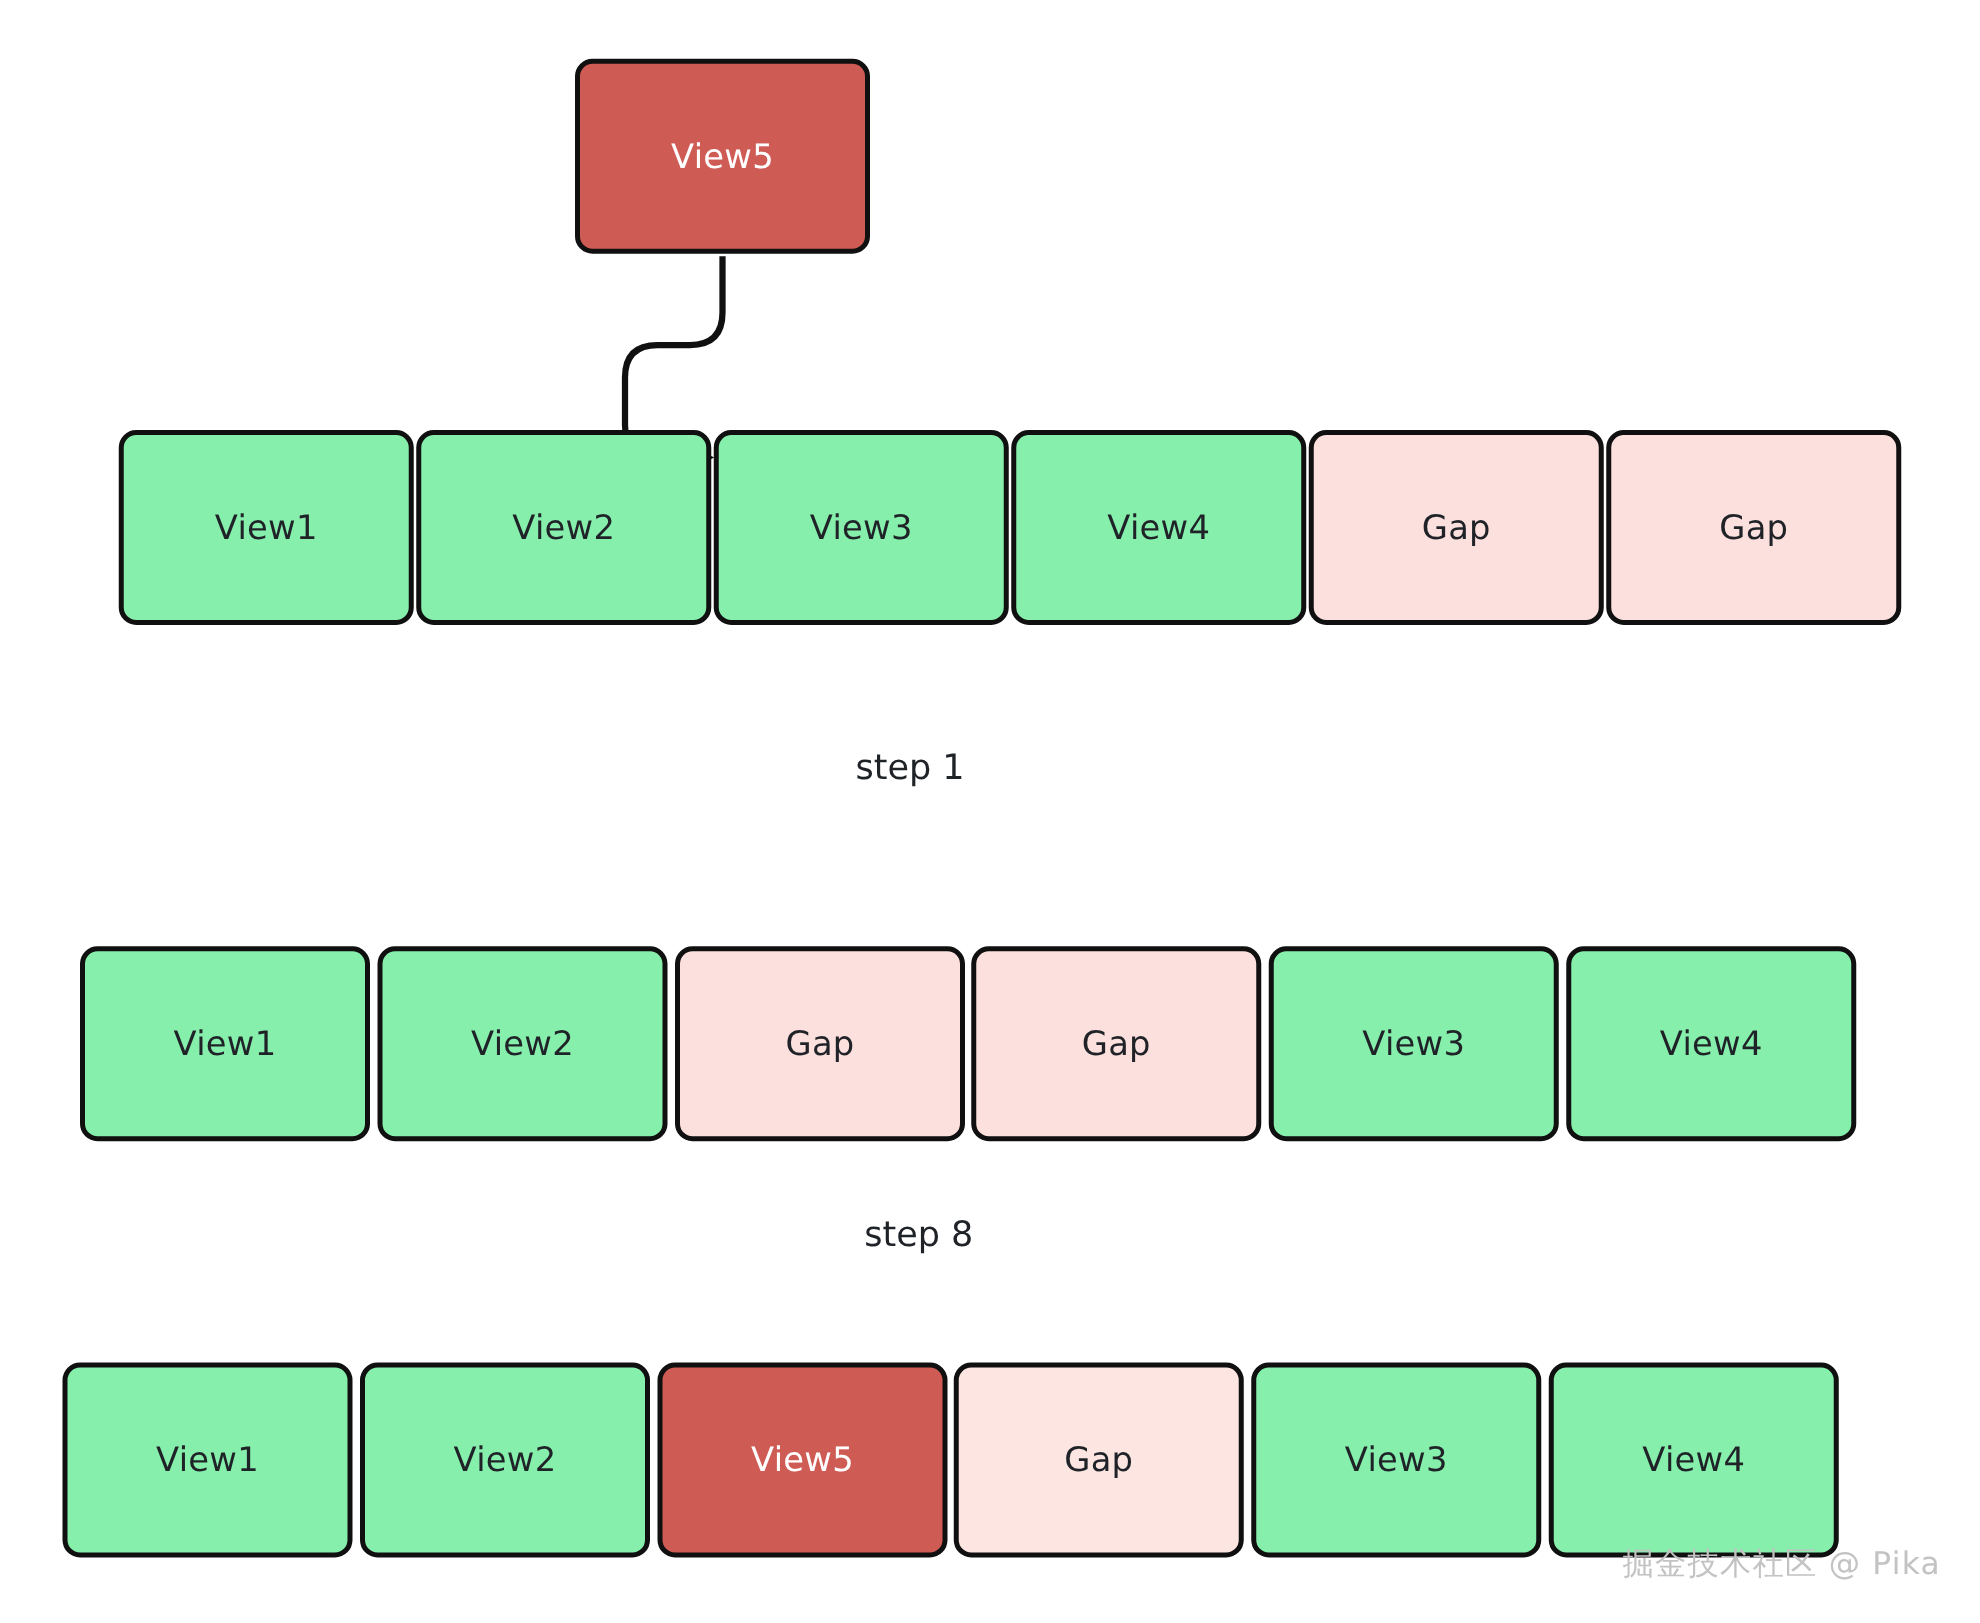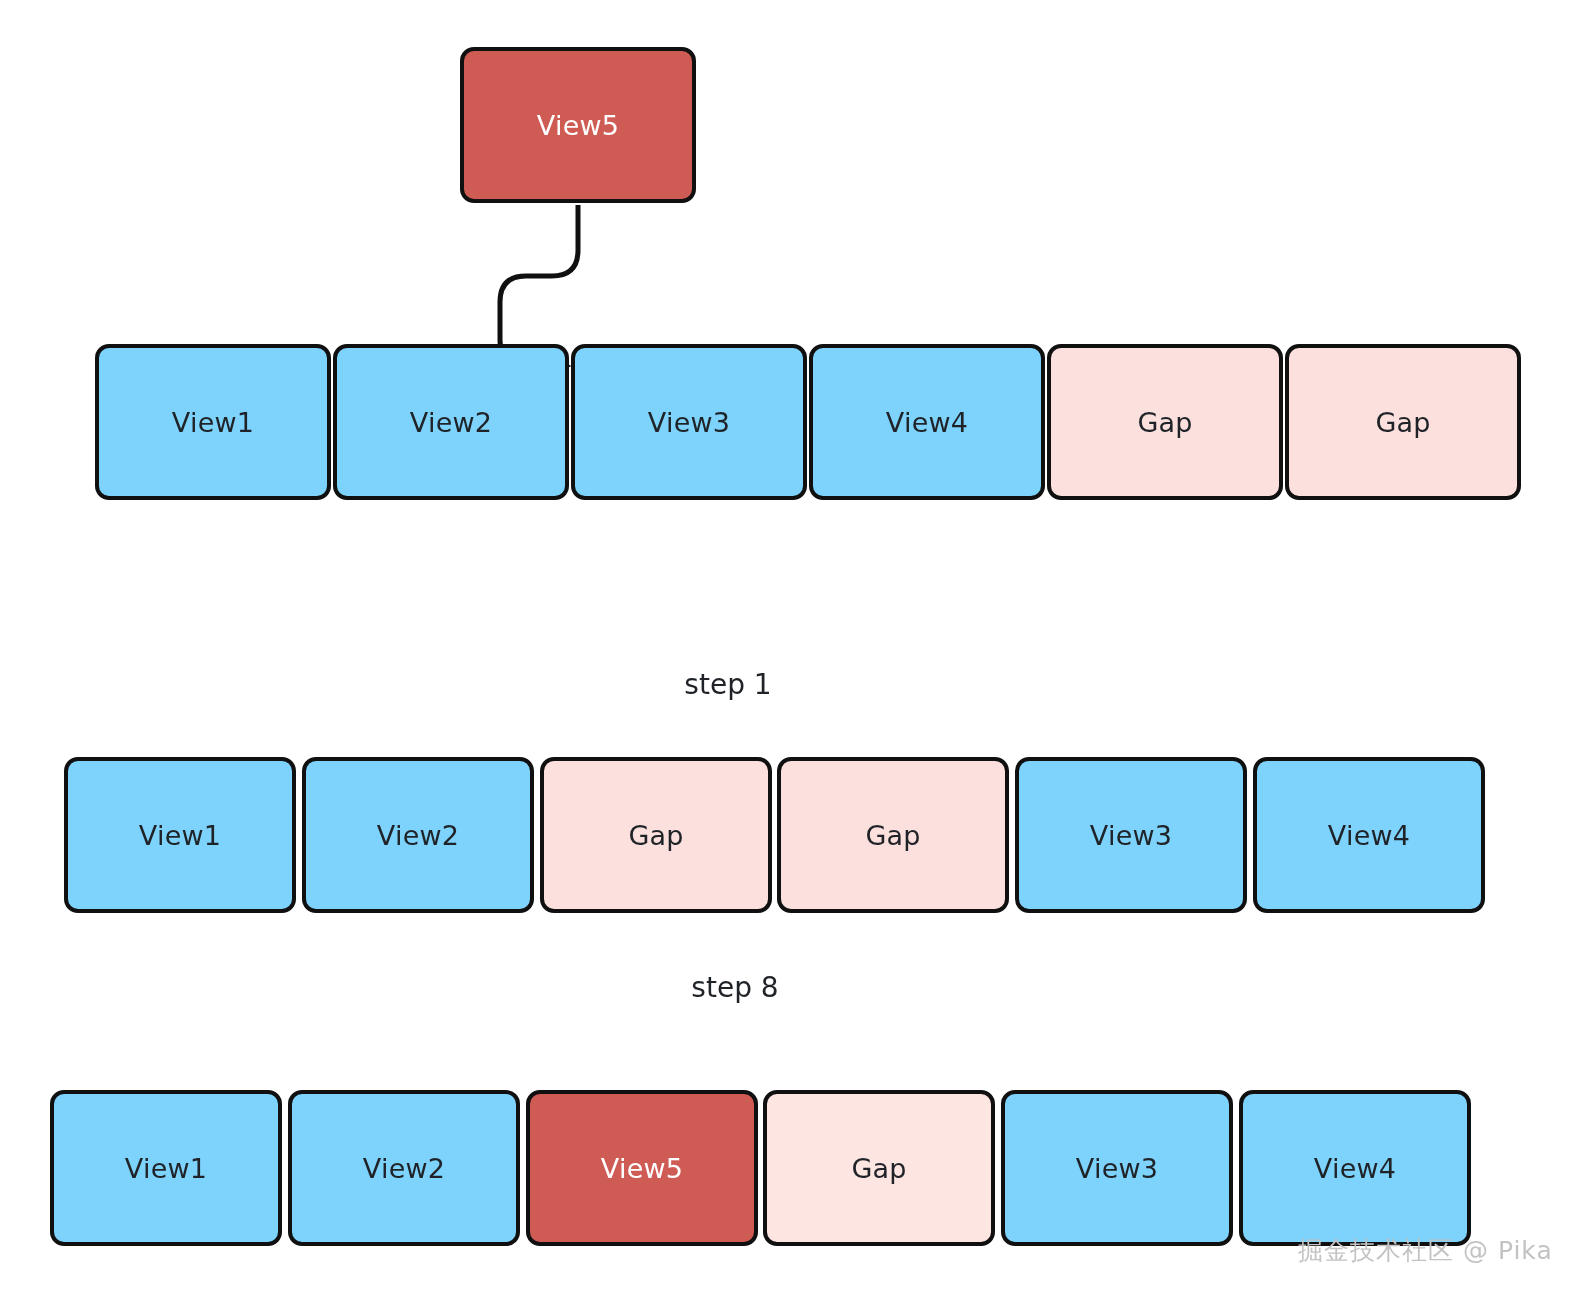--- a/index.html
+++ b/index.html
@@ -22,21 +22,21 @@
     border: 4px solid #101010;
     border-radius: 14px;
     display: flex;
     align-items: center;
     justify-content: center;
     font-size: 27px;
     letter-spacing: 0.2px;
     line-height: 1;
     user-select: none;
   }
-  .box.view   { background: #7dd3fc; color: #1f2328; }
+  .box.view   { background: #86efac; color: #1f2328; }
   .box.gap    { background: #fce0dd; color: #1f2328; }
   .box.gap-light { background: #fde5e2; color: #1f2328; }
   .box.active { background: #cf5b55; color: #ffffff; }
 
   .step-label {
     position: absolute;
     font-size: 28px;
     color: #1f2328;
     white-space: nowrap;
     transform: translateX(-50%);
@@ -98,21 +98,21 @@
       <span>View4</span>
     </div>
     <div class="box gap" style="left:1047px; top:344px; width:236px; height:156px;">
       <span>Gap</span>
     </div>
     <div class="box gap" style="left:1285px; top:344px; width:236px; height:156px;">
       <span>Gap</span>
     </div>
   </div>
 
-  <div class="step-label" style="left:728px; top:671px;">step 1</div>
+  <div class="step-label" style="left:728px; top:600px;">step 1</div>
 
   <div>
     <div class="box view" style="left:64px; top:757px; width:232px; height:156px;">
       <span>View1</span>
     </div>
     <div class="box view" style="left:302px; top:757px; width:232px; height:156px;">
       <span>View2</span>
     </div>
     <div class="box gap" style="left:540px; top:757px; width:232px; height:156px;">
       <span>Gap</span>

